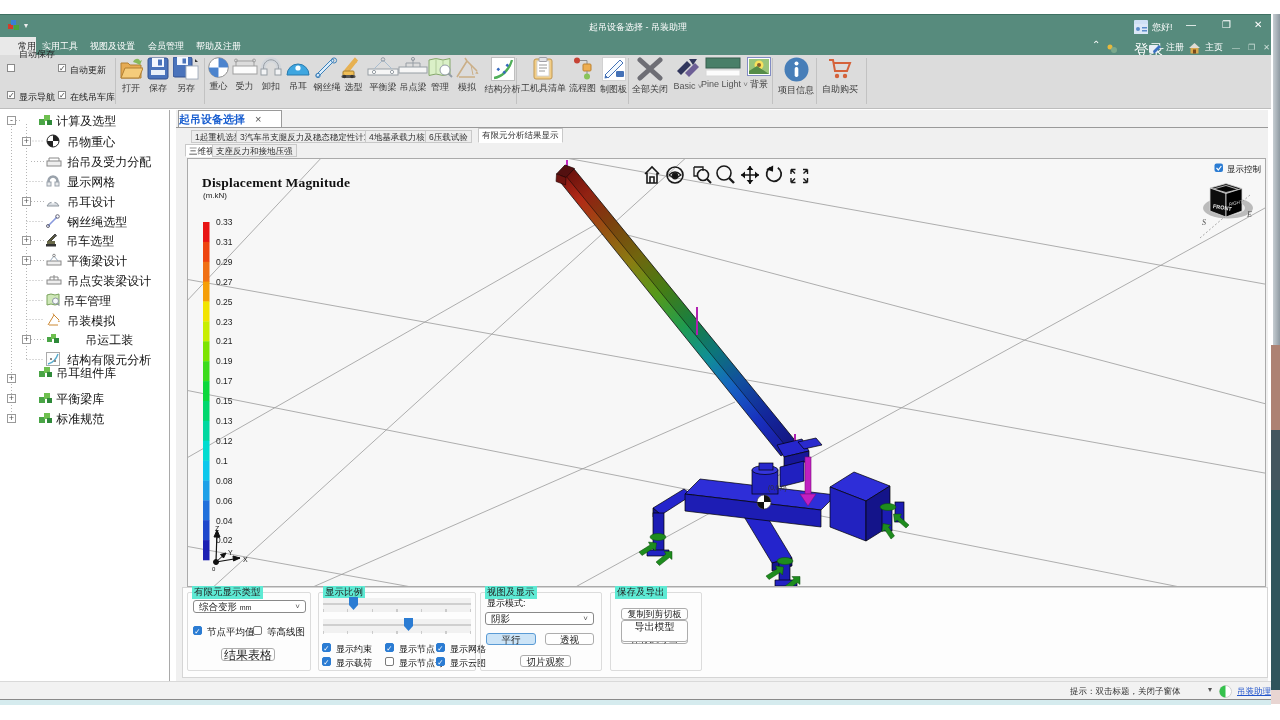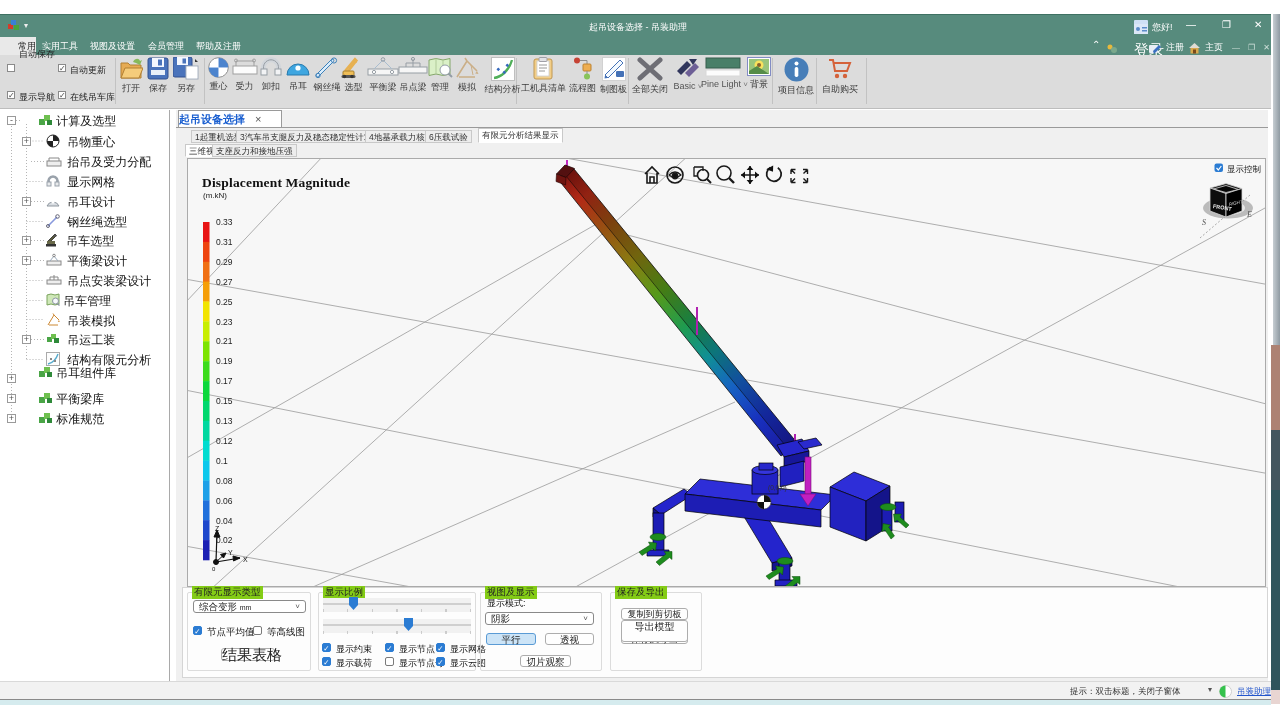--- a/index.html
+++ b/index.html
@@ -28,21 +28,21 @@
 #doctab{left:178px;top:110px;width:104px;height:17px;line-height:16px;background:#fff;border:1px solid #9a9a9a;border-bottom:none;color:#1a5fd0;font-weight:bold;font-size:11px}
 #tabline{left:176px;top:127px;width:1092px;height:1px;background:#9a9a9a}
 .stab{position:absolute;top:130px;height:13px;line-height:13px;font-size:8.5px;color:#333;background:#ededed;border:1px solid #c9c9c9;padding:0 3px;white-space:nowrap}
 .stab.sel{top:128px;height:15px;background:#fff;border-bottom:1px solid #fff}
 .stab2{position:absolute;top:144px;height:13px;line-height:13px;font-size:8.5px;color:#333;background:#ededed;border:1px solid #c9c9c9;padding:0 3px;white-space:nowrap}
 .stab2.sel{background:#fff;border-bottom:1px solid #fff}
 #viewport{left:187px;top:158px;width:1079px;height:429px;background:#f7f7f7;border:1px solid #aaa}
 
 #bpanel{left:182px;top:587px;width:1086px;height:91px;background:#fdfdfd;border:1px solid #d5d5d5}
 .grp{position:absolute;border:1px solid #dcdcdc;border-radius:2px}
-.grplb{position:absolute;background:#84cc16;font-size:9.5px;color:#222;padding:0 2px;white-space:nowrap}
+.grplb{position:absolute;background:#5eead4;font-size:9.5px;color:#222;padding:0 2px;white-space:nowrap}
 .btn{position:absolute;background:#fefefe;border:1px solid #adadad;border-radius:3px;font-size:9.5px;color:#222;text-align:center;white-space:nowrap}
 .ddown{position:absolute;background:#fff;border:1px solid #8a8a8a;border-radius:3px;font-size:9.5px;color:#222;padding-left:5px;white-space:nowrap}
 .bcb{position:absolute;width:9px;height:9px;border-radius:2px;font-size:7.5px;text-align:center;line-height:9px}
 .bcb.on{background:#2b7cd3;border:1px solid #2b7cd3;color:#fff}
 .bcb.off{background:#fff;border:1px solid #7a7a7a}
 .bcblb{position:absolute;font-size:11px;color:#111;white-space:nowrap}
 #statusbar{left:0;top:681px;width:1271px;height:19px;background:#f2f2f2;border-top:1px solid #d9d9d9;border-bottom:1px solid #8a8a8a}
 </style></head>
 <body>
 <div id="stage">
@@ -405,21 +405,21 @@
           <path d="M11.5 10.5 L13.5 12.5" stroke="#8c96a2" stroke-width="1.4"></path>
         </svg> <span style="">吊车管理</span></div>
     <div class="trow" style="left:46px;top:203px"><svg width="14" height="14" style="vertical-align:-2px">
           <path d="M2 12 L8 2 M8 2 L13 7 M3 12 L12 12 M8 2 L7 0.5" stroke="#cc8833" fill="none"></path>
           <path d="M13 7 l.8 2 l-2 -.3 z" fill="#cc8833"></path>
         </svg> <span style="margin-left:4px">吊装模拟</span></div>
     <div class="trow" style="left:46px;top:222px"><svg width="14" height="14" style="vertical-align:-2px">
           <rect x="1" y="5" width="5" height="5" fill="#4aa546"></rect>
           <rect x="5" y="2" width="5" height="5" fill="#6fc050"></rect>
           <rect x="8" y="6" width="5" height="5" fill="#2f8a3a"></rect>
-        </svg> <span style="margin-left:4px">吊运工装</span></div>
+        </svg> <span style="margin-left:22px">吊运工装</span></div>
     <div class="trow" style="left:46px;top:242px"><svg width="14" height="14" style="vertical-align:-2px">
           <rect x="0.5" y="0.5" width="13" height="13" fill="#fdfdfd" stroke="#aaa"></rect>
           <path d="M2 12 C6 11 10 8 12 2" fill="none" stroke="#55aacc" stroke-width="1.4"></path>
           <rect x="4" y="6" width="2" height="2" fill="#888"></rect>
           <rect x="8" y="8" width="2" height="2" fill="#888"></rect>
         </svg> <span style="margin-left:4px">结构有限元分析</span></div>
     <div class="trow" style="left:38px;top:255px"><svg width="15" height="14" style="vertical-align:-2px">
           <rect x="1" y="6" width="6" height="6" fill="#4aa546"></rect>
           <rect x="6" y="2" width="6" height="6" fill="#6fc050"></rect>
           <rect x="9" y="7" width="5" height="5" fill="#2f8a3a"></rect>
@@ -656,21 +656,21 @@
   <div id="bpanel" class="abs"></div>
   <div id="panelui">
 
     <div class="grp" style="left:187px;top:592px;width:124px;height:79px"></div>
     <div class="grplb" style="left:192px;top:586px">有限元显示类型</div>
     <div class="ddown" style="left:193px;top:600px;width:113px;height:13px;line-height:12px;font-size:9.5px">综合变形 <span style="font-size:7px">mm</span><span style="float:right;margin-right:5px;color:#555;font-size:8px">˅</span></div>
     <div class="bcb on" style="left:193px;top:626px">✓</div>
       <div class="bcblb" style="left:207px;top:626px;font-size:9.5px">节点平均值</div>
     <div class="bcb off" style="left:253px;top:626px"></div>
       <div class="bcblb" style="left:267px;top:626px;font-size:9.5px">等高线图</div>
-    <div class="btn" style="left:221px;top:648px;width:54px;height:13px;line-height:12px;font-size:15px">结果表格</div>
+    <div class="btn" style="left:221px;top:648px;width:54px;height:13px;line-height:12px;font-size:12px">结果表格</div>
 
     <div class="grp" style="left:318px;top:592px;width:158px;height:79px"></div>
     <div class="grplb" style="left:323px;top:586px">显示比例</div>
     <div class="abs" style="left:323px;top:598px;width:148px;height:14px;background:#f1f1f1"></div>
     <div class="abs" style="left:323px;top:603px;width:148px;height:2px;background:#cfcfcf"></div>
     <div class="abs" style="left:349px;top:597px;width:9px;height:13px;background:#2b7cd3;clip-path:polygon(0 0,100% 0,100% 62%,50% 100%,0 62%)"></div>
     <div class="abs" style="left:323px;top:609px;width:148px;height:3px;background:repeating-linear-gradient(90deg,#bbb 0 1px,transparent 1px 24.5px);opacity:.7"></div>
     <div class="abs" style="left:323px;top:619px;width:148px;height:14px;background:#f1f1f1"></div>
     <div class="abs" style="left:323px;top:624px;width:148px;height:2px;background:#cfcfcf"></div>
     <div class="abs" style="left:404px;top:618px;width:9px;height:13px;background:#2b7cd3;clip-path:polygon(0 0,100% 0,100% 62%,50% 100%,0 62%)"></div>

